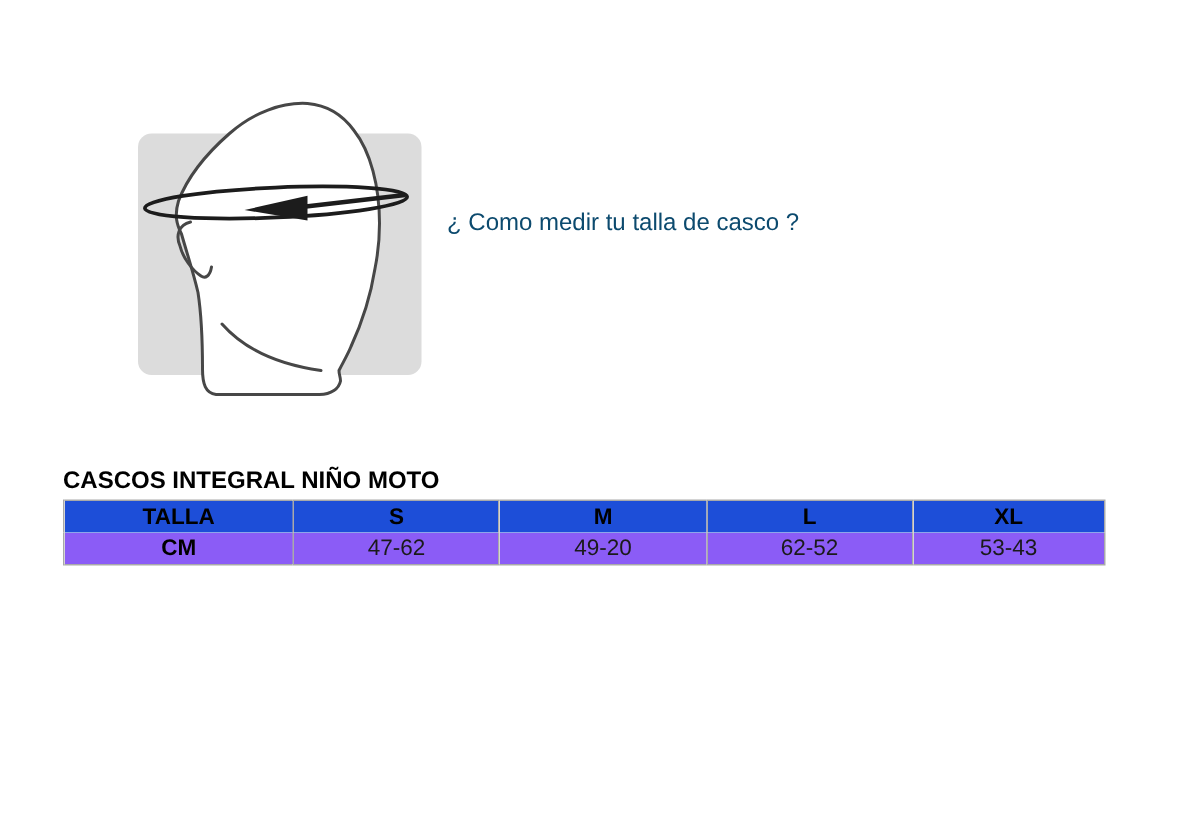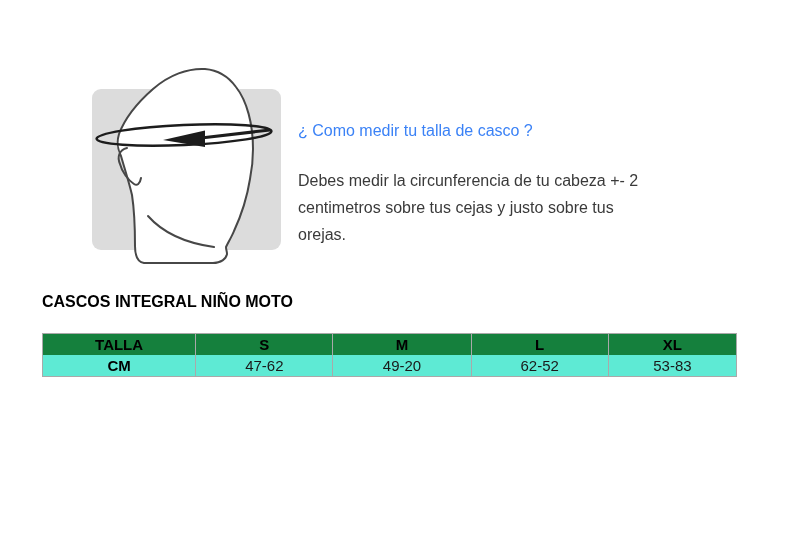--- a/index.html
+++ b/index.html
@@ -7,52 +7,52 @@
     position:relative;
     width:792px;height:551px;
     background:#ffffff;
     font-family:"Liberation Sans", sans-serif;
     overflow:hidden;
   }
   
   .diagram-svg{position:absolute;left:85px;top:58px;}
   
   .question{
-    position:absolute;left:298px;top:121px;
-    font-size:16px;line-height:20px;color:#3b82f6;
+    position:absolute;left:298px;top:139px;
+    font-size:16px;line-height:20px;color:#0c4a6e;
     white-space:nowrap;
   }
   .body-text{
     position:absolute;left:298px;top:167px;
     font-size:16px;line-height:27px;color:#3a3a3a;
   }
   .body-text .line{white-space:nowrap;}
   
   .section-title{
-    position:absolute;left:42px;top:293px;
+    position:absolute;left:42px;top:312px;
     font-size:16px;font-weight:bold;color:#000000;
     white-space:nowrap;
   }
   
   .size-table{
     position:absolute;left:42px;top:333px;
     width:695px;table-layout:fixed;
     border-collapse:collapse;
     font-size:15px;color:#1a1a1a;
     border:1.5px solid #a9a9a9;
   }
   .size-table th,.size-table td{
     border-left:1.5px solid #a9a9a9;
     border-right:1.5px solid #a9a9a9;
     height:21px;padding:0;
     text-align:center;vertical-align:middle;
     overflow:hidden;
   }
-  .size-table thead tr{background:#15803d;}
-  .size-table tbody tr{background:#5eead4;}
+  .size-table thead tr{background:#1d4ed8;}
+  .size-table tbody tr{background:#8b5cf6;}
   .size-table th{font-weight:bold;color:#000000;}
   .size-table td.row-label{font-weight:bold;color:#000000;}
   col.c-label{width:153px;}
   col.c-s{width:137px;}
   col.c-m{width:138px;}
   col.c-l{width:137px;}
   col.c-xl{width:128px;}
 </style>
 </head>
 <body>
@@ -86,25 +86,20 @@
     <path d="M 63 158 C 78 175, 100 185, 129 189" fill="none" stroke="#474747" stroke-width="2" stroke-linecap="round"></path>
 
     <ellipse cx="99" cy="77" rx="87.5" ry="10" transform="rotate(-2.5 99 77)" fill="none" stroke="#1c1c1c" stroke-width="2.5"></ellipse>
 
     <line x1="185" y1="72" x2="116" y2="80" stroke="#1c1c1c" stroke-width="3"></line>
     <polygon points="78,82 120,72.5 120,89" fill="#1c1c1c"></polygon>
   </svg>
 
   <div class="question">¿ Como medir tu talla de casco ?</div>
 
-  <div class="body-text">
-    <div class="line">Debes medir la circunferencia de tu cabeza +- 2</div>
-    <div class="line">centimetros sobre tus cejas y justo sobre tus</div>
-    <div class="line">orejas.</div>
-  </div>
 
   <div class="section-title">CASCOS INTEGRAL NIÑO MOTO</div>
 
   <table class="size-table">
     <colgroup>
       <col class="c-label">
         <col class="c-s">
         <col class="c-m">
         <col class="c-l">
         <col class="c-xl">
@@ -117,18 +112,18 @@
         <th>L</th>
         <th>XL</th>
       </tr>
     </thead>
     <tbody>
       <tr>
         <td class="row-label">CM</td>
         <td>47-62</td>
         <td>49-20</td>
         <td>62-52</td>
-        <td>53-83</td>
+        <td>53-43</td>
       </tr>
     </tbody>
   </table>
 
 </div>
 
 </body></html>

